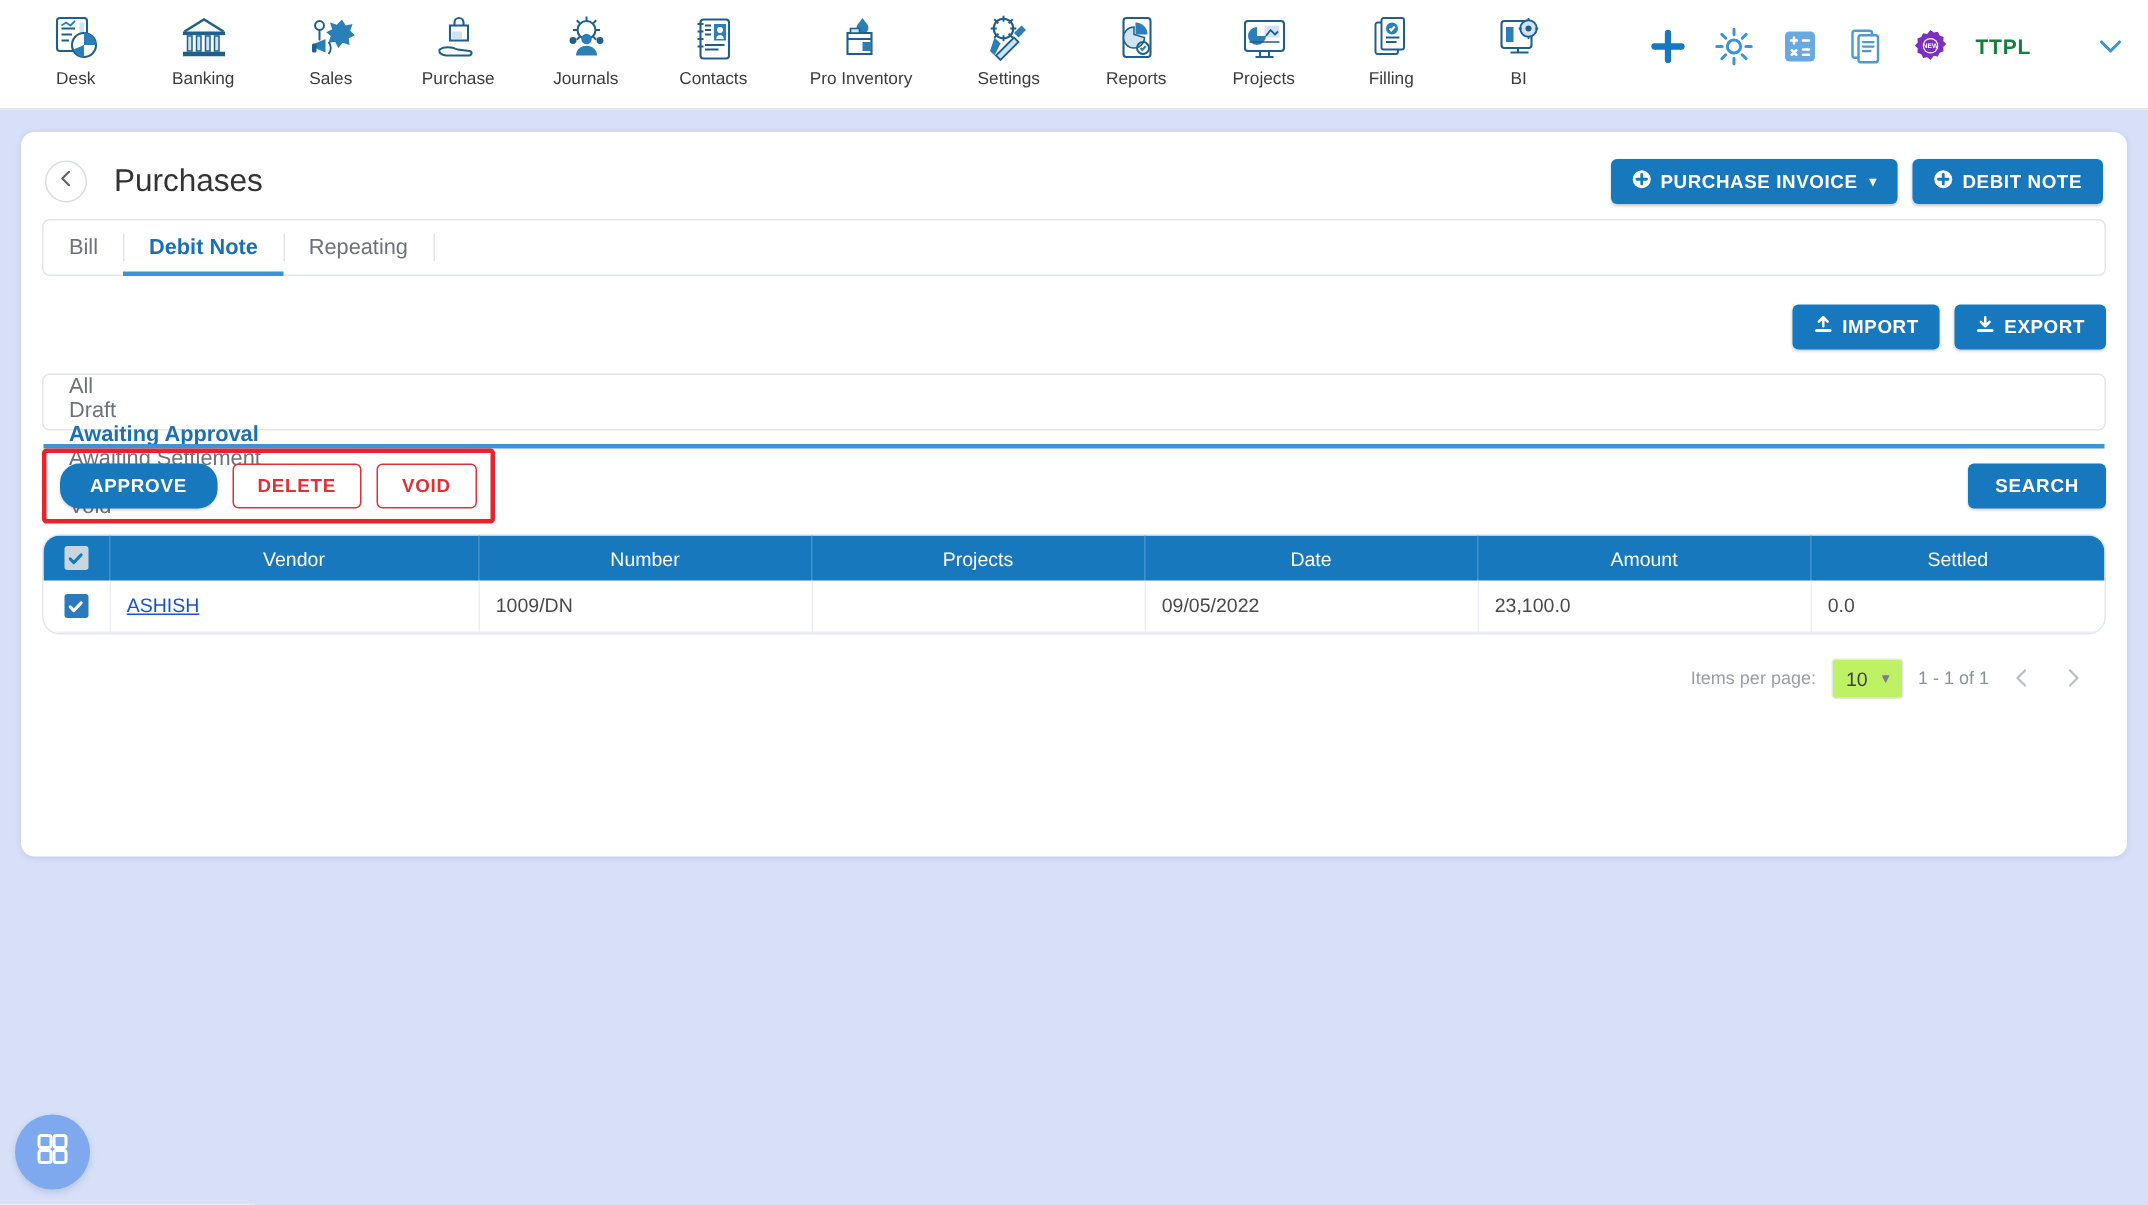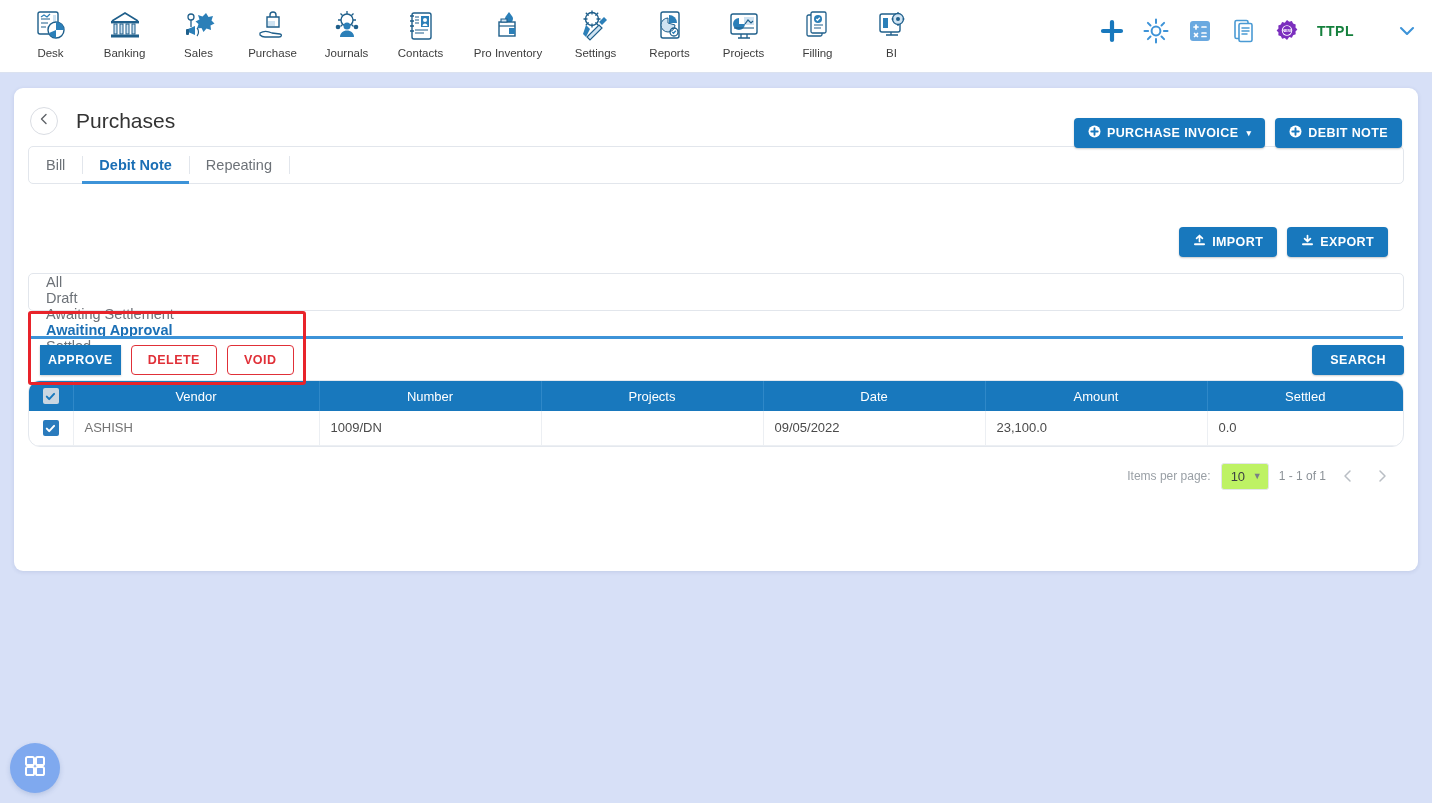--- a/index.html
+++ b/index.html
@@ -23,21 +23,21 @@
     border-bottom: 1px solid #dbe2f0;
     display: flex;
     align-items: flex-start;
     z-index: 10;
   }
   .nav-modules {
     display: flex;
     align-items: flex-start;
     padding-left: 14px;
     padding-top: 5px;
-    gap: 1px;
+    gap: 12px;
   }
   .nav-item {
     width: 73px;
     display: flex;
     flex-direction: column;
     align-items: center;
     cursor: pointer;
     padding-top: 3px;
   }
   .nav-item.wide { width: 100px; }
@@ -112,21 +112,20 @@
   .btn {
     border: none;
     border-radius: 4px;
     font-family: "Liberation Sans", sans-serif;
     cursor: pointer;
     display: inline-flex;
     align-items: center;
     justify-content: center;
     gap: 6px;
     white-space: nowrap;
-    margin-top: 24px;
   }
   .btn-primary {
     background: #1878bd;
     color: #fff;
     font-size: 12.5px;
     font-weight: bold;
     letter-spacing: .4px;
     height: 30px;
     padding: 0 14px;
     box-shadow: 0 1px 2px rgba(0,0,0,.22);
@@ -174,21 +173,21 @@
     width: 1px;
     margin: 9px 0;
     background: #e2e6ec;
   }
 
   
   .ie-row {
     display: flex;
     justify-content: flex-end;
     gap: 10px;
-    padding: 19px 30px 0 14px;
+    padding: 19px 14px 0 14px;
   }
 
   
   .status-wrap {
     margin: 16px 14px 0 14px;
     border: 1px solid #e2e6ec;
     border-radius: 5px;
     height: 38px;
     display: flex;
     align-items: stretch;
@@ -213,22 +212,22 @@
     gap: 10px;
     align-items: center;
   }
   .btn-approve {
     background: #1878bd;
     color: #fff;
     font-size: 12.5px;
     font-weight: bold;
     letter-spacing: .5px;
     height: 30px;
-    padding: 0 8px;
-    border-radius: 0;
+    padding: 0 20px;
+    border-radius: 13px;
     box-shadow: 0 1px 2px rgba(0,0,0,.2);
   }
   .btn-danger-outline {
     background: #fff;
     color: #e03038;
     border: 1px solid #e03038;
     font-size: 12.5px;
     font-weight: bold;
     letter-spacing: .5px;
     height: 30px;
@@ -274,21 +273,21 @@
   tbody td {
     height: 34px;
     font-size: 13px;
     color: #4a4a4a;
     border-right: 1px solid #eceff3;
     border-bottom: 1px solid #eceff3;
     padding: 0 11px;
   }
   tbody td:last-child { border-right: none; }
   tbody td.cbcol { text-align: center; padding: 0; }
-  .vendor-link { color: #737373; cursor: pointer; }
+  .vendor-link { color: #1d4ed8; cursor: pointer; text-decoration: underline; }
 
   .cb {
     width: 16px; height: 16px;
     border-radius: 2px;
     display: inline-flex;
     align-items: center;
     justify-content: center;
     cursor: pointer;
     vertical-align: middle;
   }
@@ -629,25 +628,25 @@
     </button>
   </div>
 
   <div class="status-wrap">
     <div class="tab">
         <span>All</span>
       </div>
     <div class="tab">
         <span>Draft</span>
       </div>
+    <div class="tab active">
+        <span>Awaiting Approval</span>
+      </div>
     <div class="tab">
         <span>Awaiting Settlement</span>
-      </div>
-    <div class="tab active">
-        <span>Awaiting Approval</span>
       </div>
     <div class="tab">
         <span>Settled</span>
       </div>
     <div class="tab">
         <span>Void</span>
       </div>
     <div class="tab-end-div"></div>
   </div>
 

